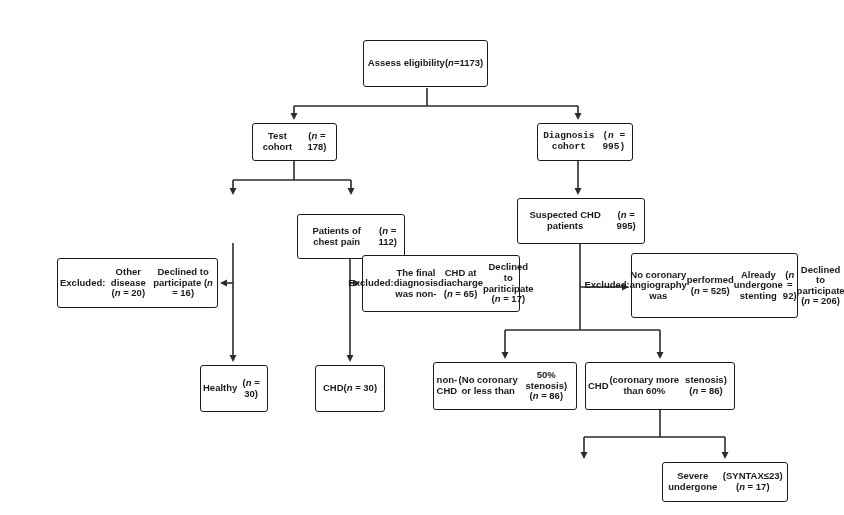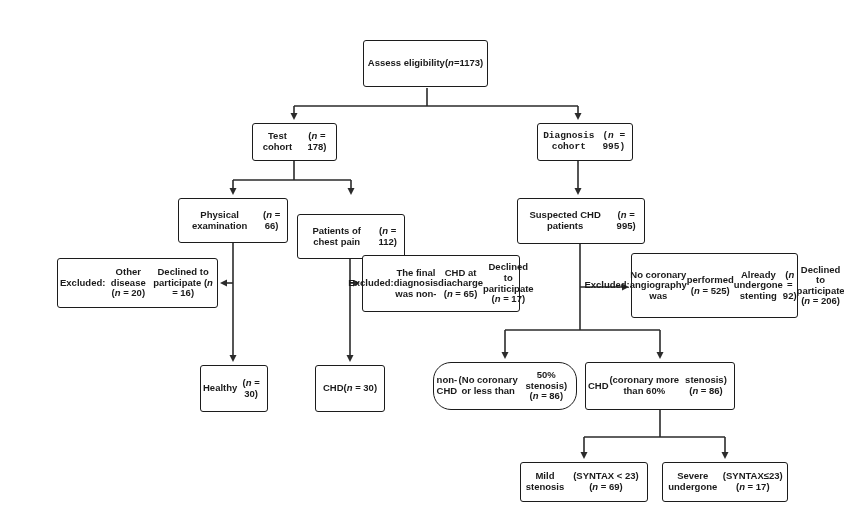--- a/index.html
+++ b/index.html
@@ -38,21 +38,21 @@
   .b-test      {left:252px;top:123px;width:85px; height:38px;}
   .b-diag      {left:537px;top:123px;width:96px; height:38px;font-family:Liberation Mono, monospace;}
   .b-phys      {left:178px;top:198px;width:110px;height:45px;}
   .b-chest     {left:297px;top:214px;width:108px;height:45px;}
   .b-susp      {left:517px;top:198px;width:128px;height:46px;}
   .b-excl-left {left:57px; top:258px;width:161px;height:50px;}
   .b-excl-mid  {left:362px;top:255px;width:158px;height:57px;}
   .b-excl-right{left:631px;top:253px;width:167px;height:65px;line-height:1.1;}
   .b-healthy   {left:200px;top:365px;width:68px; height:47px;}
   .b-chd-test  {left:315px;top:365px;width:70px; height:47px;}
-  .b-nonchd    {left:433px;top:362px;width:144px;height:48px;border-radius:18px;}
+  .b-nonchd    {left:433px;top:362px;width:144px;height:48px;}
   .b-chd-diag  {left:585px;top:362px;width:150px;height:48px;}
   .b-mild      {left:520px;top:462px;width:128px;height:40px;}
   .b-severe    {left:662px;top:462px;width:126px;height:40px;}
 </style>
 </head>
 <body>
 
 <div id="stage">
 
   <svg id="wires" viewBox="0 0 844 515" xmlns="http://www.w3.org/2000/svg">
@@ -108,24 +108,20 @@
       <div class="line">(<i>n</i>=1173)</div>
     </div>
   <div class="box b-test">
       <div class="line">Test cohort</div>
       <div class="line">(<i>n</i> = 178)</div>
     </div>
   <div class="box b-diag">
       <div class="line">Diagnosis cohort</div>
       <div class="line">(<i>n</i> = 995)</div>
     </div>
-  <div class="box b-phys">
-      <div class="line">Physical examination</div>
-      <div class="line">(<i>n</i> = 66)</div>
-    </div>
   <div class="box b-chest">
       <div class="line">Patients of chest pain</div>
       <div class="line">(<i>n</i> = 112)</div>
     </div>
   <div class="box b-susp">
       <div class="line">Suspected CHD patients</div>
       <div class="line">(<i>n</i> = 995)</div>
     </div>
   <div class="box b-excl-left">
       <div class="line">Excluded:</div>
@@ -157,22 +153,18 @@
   <div class="box b-nonchd">
       <div class="line">non-CHD</div>
       <div class="line">(No coronary or less than</div>
       <div class="line">50% stenosis)   (<i>n</i> = 86)</div>
     </div>
   <div class="box b-chd-diag">
       <div class="line">CHD</div>
       <div class="line">(coronary more than 60%</div>
       <div class="line">stenosis)   (<i>n</i> = 86)</div>
     </div>
-  <div class="box b-mild">
-      <div class="line">Mild stenosis</div>
-      <div class="line">(SYNTAX &lt; 23)   (<i>n</i> = 69)</div>
-    </div>
   <div class="box b-severe">
       <div class="line">Severe undergone</div>
       <div class="line">(SYNTAX≤23) (<i>n</i> = 17)</div>
     </div>
 
 </div>
 
 </body></html>

